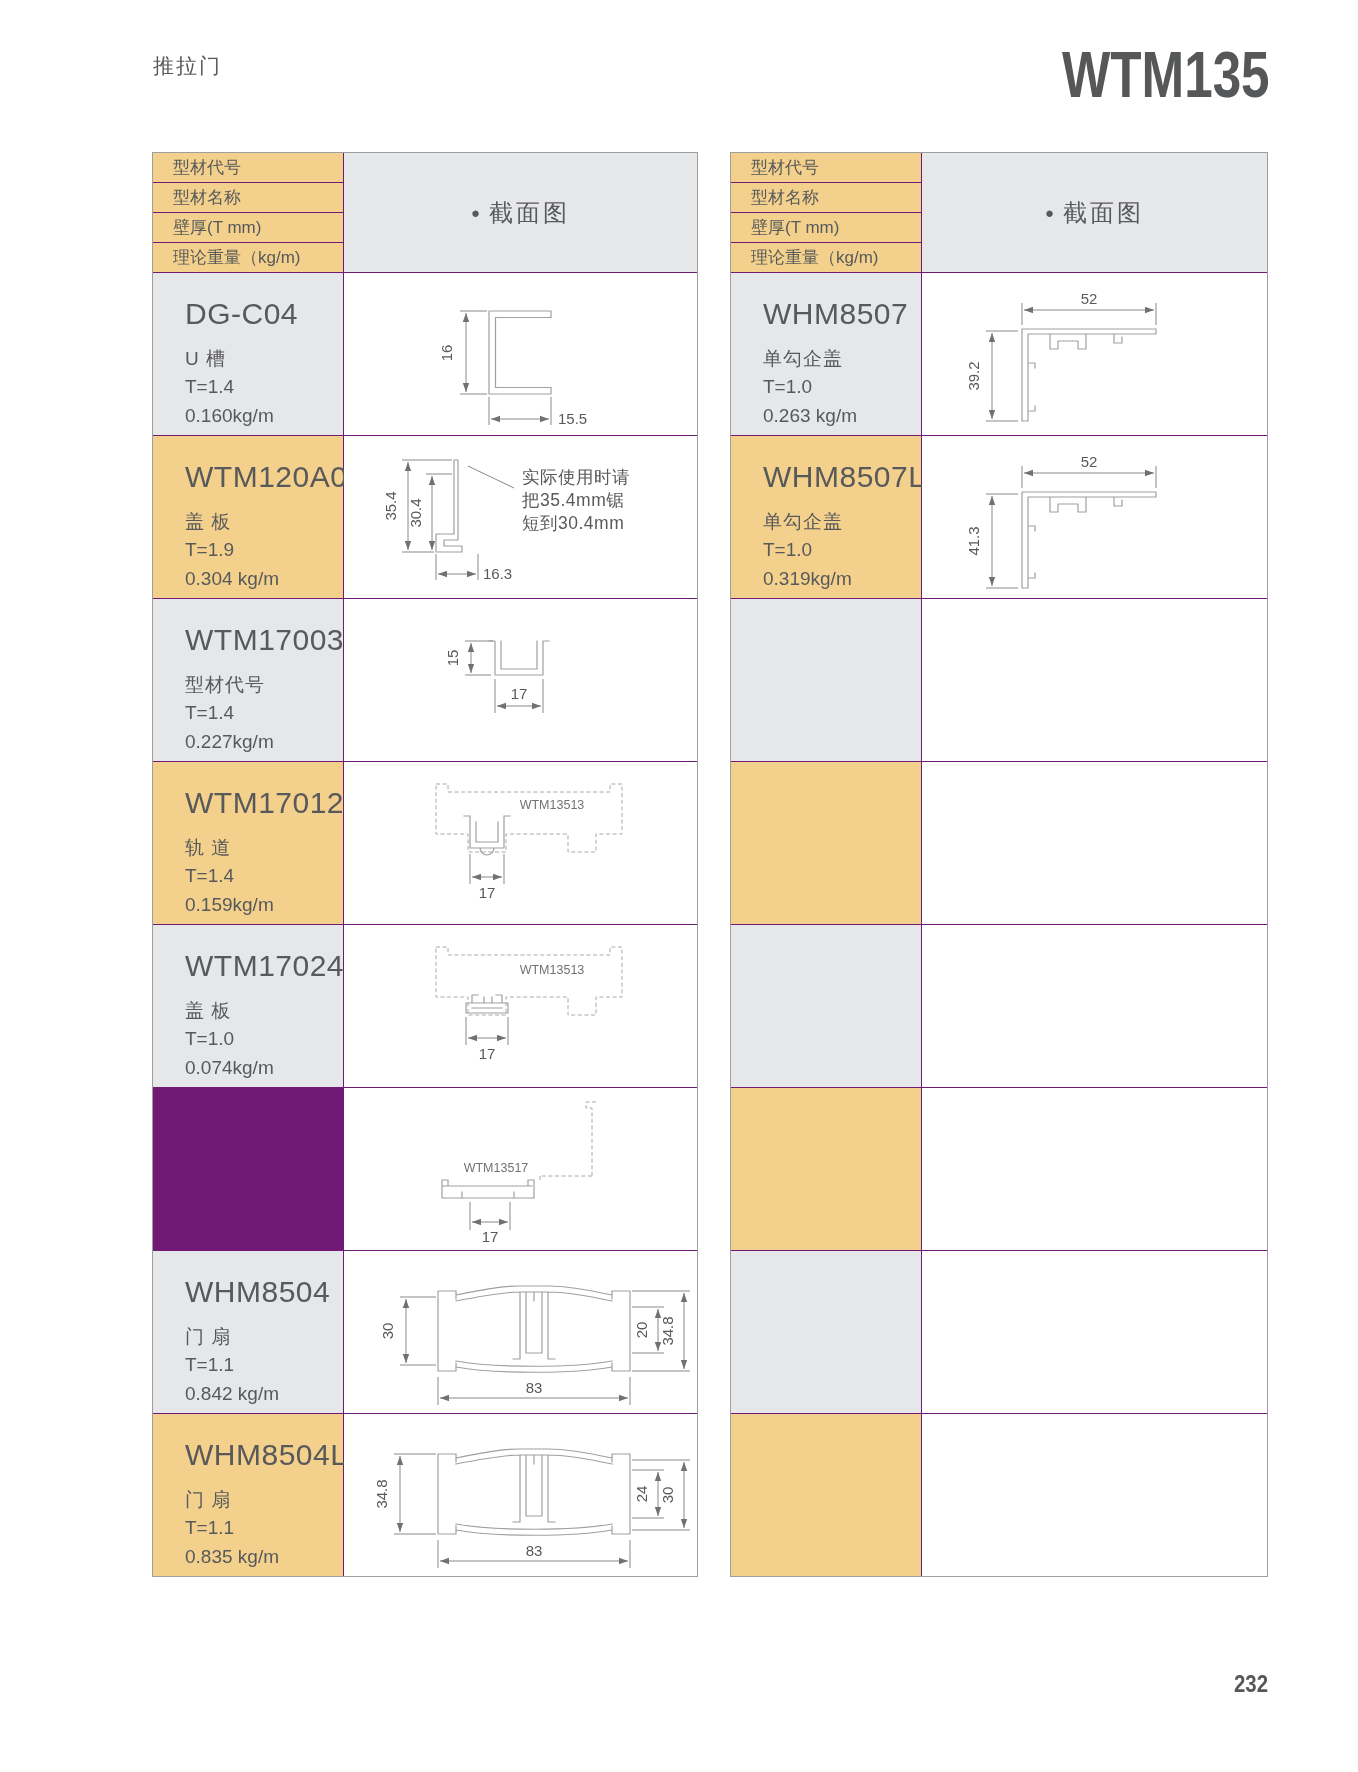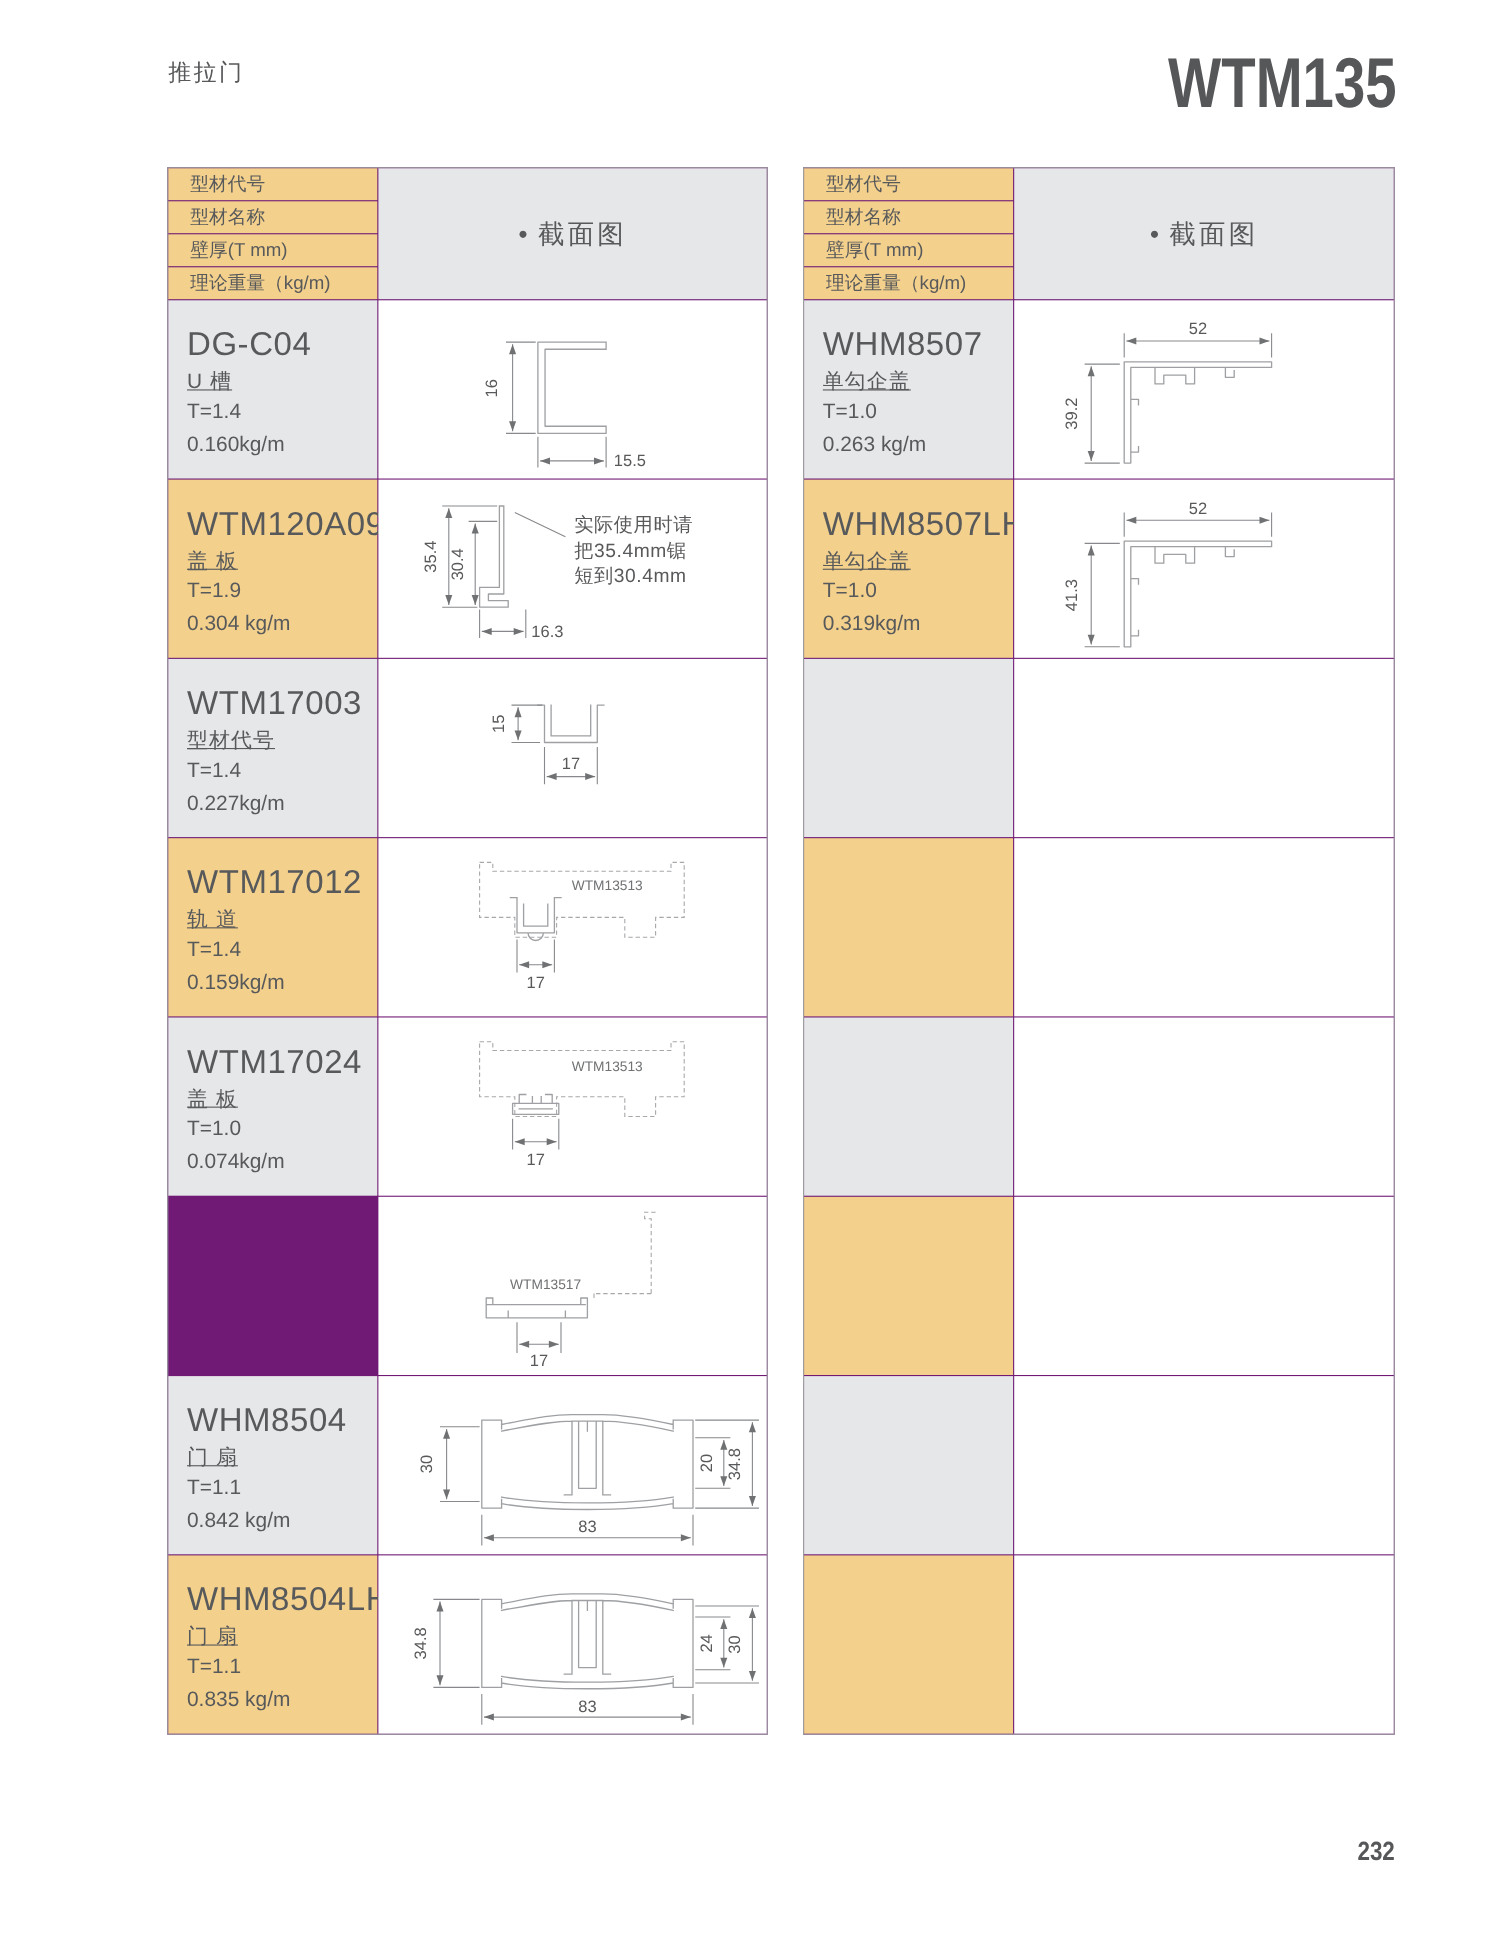--- a/index.html
+++ b/index.html
@@ -20,25 +20,25 @@
     position:absolute;top:152px;display:grid;box-sizing:border-box;
     grid-template-columns:190px 1fr;
     grid-template-rows:repeat(4,29px) repeat(8,162px);
     gap:1px;background:#701a75;border:1px solid #9C9EA0;
   }
   .lt{left:152px;width:546px;}
   .rt{left:730px;width:538px;}
   .hcell{background:#F3D18D;display:flex;align-items:center;padding-left:20px;font-size:17px;}
   .hdiag{background:#E6E7E9;display:flex;align-items:center;justify-content:center;font-size:24px;letter-spacing:3px;}
   .hdiag .bullet{font-size:15px;margin-right:9px;letter-spacing:0;}
-  .lcell{display:flex;flex-direction:column;box-sizing:border-box;padding:24px 8px 16px 17px;}
+  .lcell{display:flex;flex-direction:column;box-sizing:border-box;padding:24px 8px 16px 32px;}
   .lcell.gray{background:#E6E7E9;}
   .lcell.tan{background:#F3D18D;}
   .code{font-size:30px;line-height:1.15;letter-spacing:0.5px;}
-  .pname{font-size:19px;margin-top:2px;letter-spacing:1px;text-decoration:underline;}
+  .pname{font-size:19px;margin-top:14px;letter-spacing:1px;}
   .specs{margin-top:auto;font-size:19px;line-height:1.55;}
   .dcell{background:#ffffff;position:relative;}
   .dcell svg{display:block;width:100%;height:100%;}
   .note{position:absolute;left:178px;top:30px;font-size:17.5px;line-height:23px;letter-spacing:0.5px;}
   svg .p{fill:none;stroke:#9EA0A3;stroke-width:1.2;stroke-linecap:square;stroke-linejoin:round;}
   svg .pd{fill:none;stroke:#A6A8AA;stroke-width:1;stroke-dasharray:4 2.6;}
   svg .dl{fill:none;stroke:#87898C;stroke-width:1;}
   svg .dla{marker-start:url(#arw);marker-end:url(#arw);}
   svg text{fill:#58595B;font-size:15px;font-family:"Liberation Sans","DejaVu Sans",sans-serif;}
   svg text.rl{font-size:12.5px;fill:#707274;}

